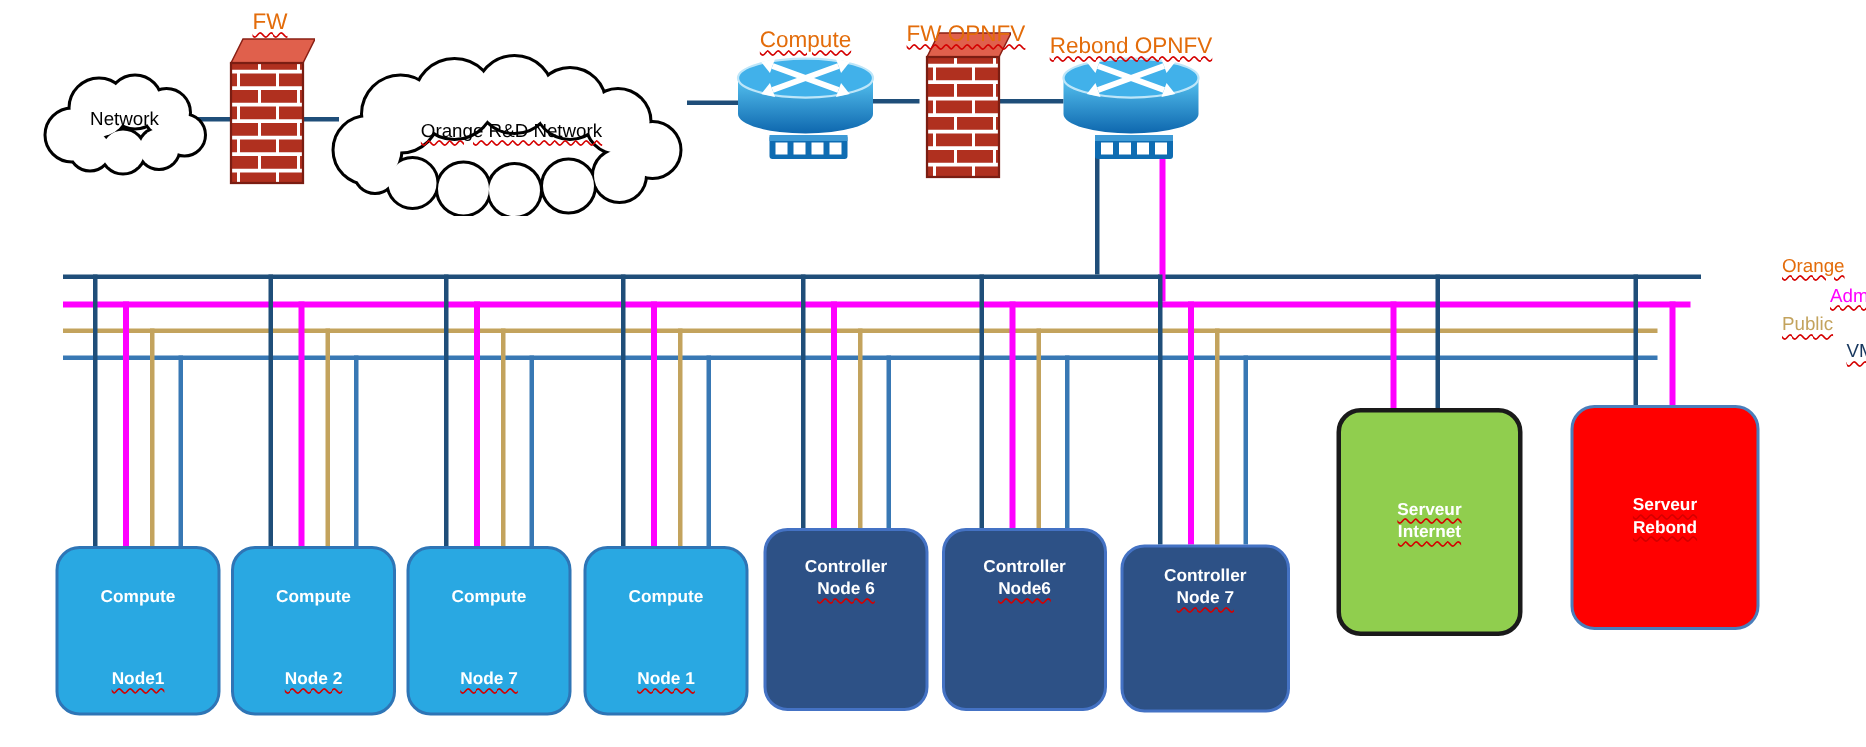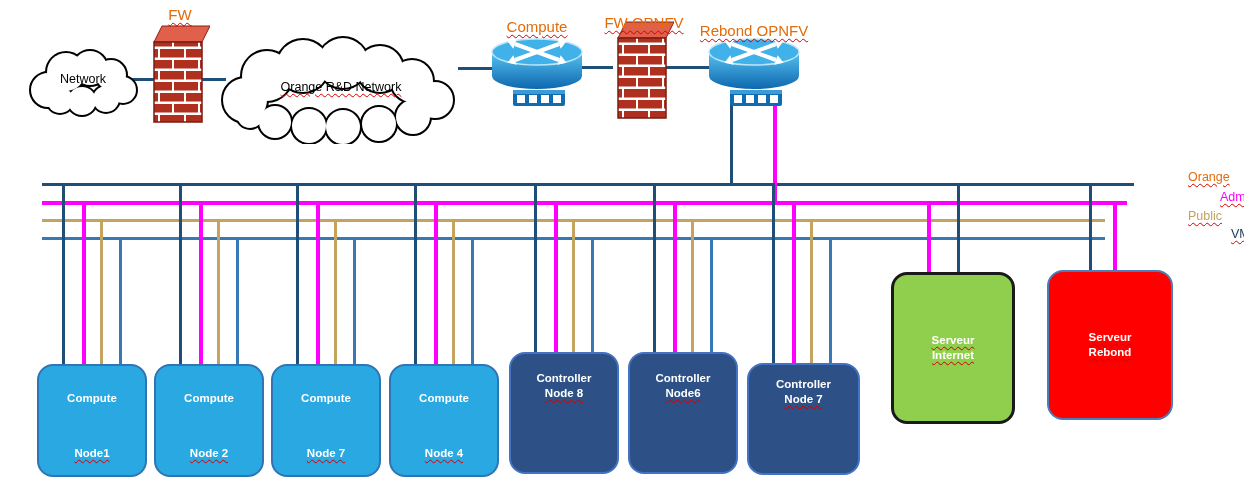--- a/index.html
+++ b/index.html
@@ -233,25 +233,25 @@
   <div class="node compute" style="left:154px;top:364px;width:110px;height:113px">
     <span>Compute</span>
     <span class="sq">Node 2</span>
   </div>
   <div class="node compute" style="left:271px;top:364px;width:110px;height:113px">
     <span>Compute</span>
     <span class="sq">Node 7</span>
   </div>
   <div class="node compute" style="left:389px;top:364px;width:110px;height:113px">
     <span>Compute</span>
-    <span class="sq">Node 4</span>
+    <span class="sq">Node 1</span>
   </div>
   <div class="node controller" style="left:509px;top:352px;width:110px;height:122px">
     <span>Controller</span>
-    <span class="sq">Node 8</span>
+    <span class="sq">Node 6</span>
   </div>
   <div class="node controller" style="left:628px;top:352px;width:110px;height:122px">
     <span>Controller</span>
     <span class="sq">Node6</span>
   </div>
   <div class="node controller ctrl7" style="left:747px;top:363px;width:113px;height:112px">
     <span>Controller</span>
     <span class="sq">Node 7</span>
   </div>
   <div class="node serveur jumphost" style="left:891px;top:272px;width:124px;height:152px">

